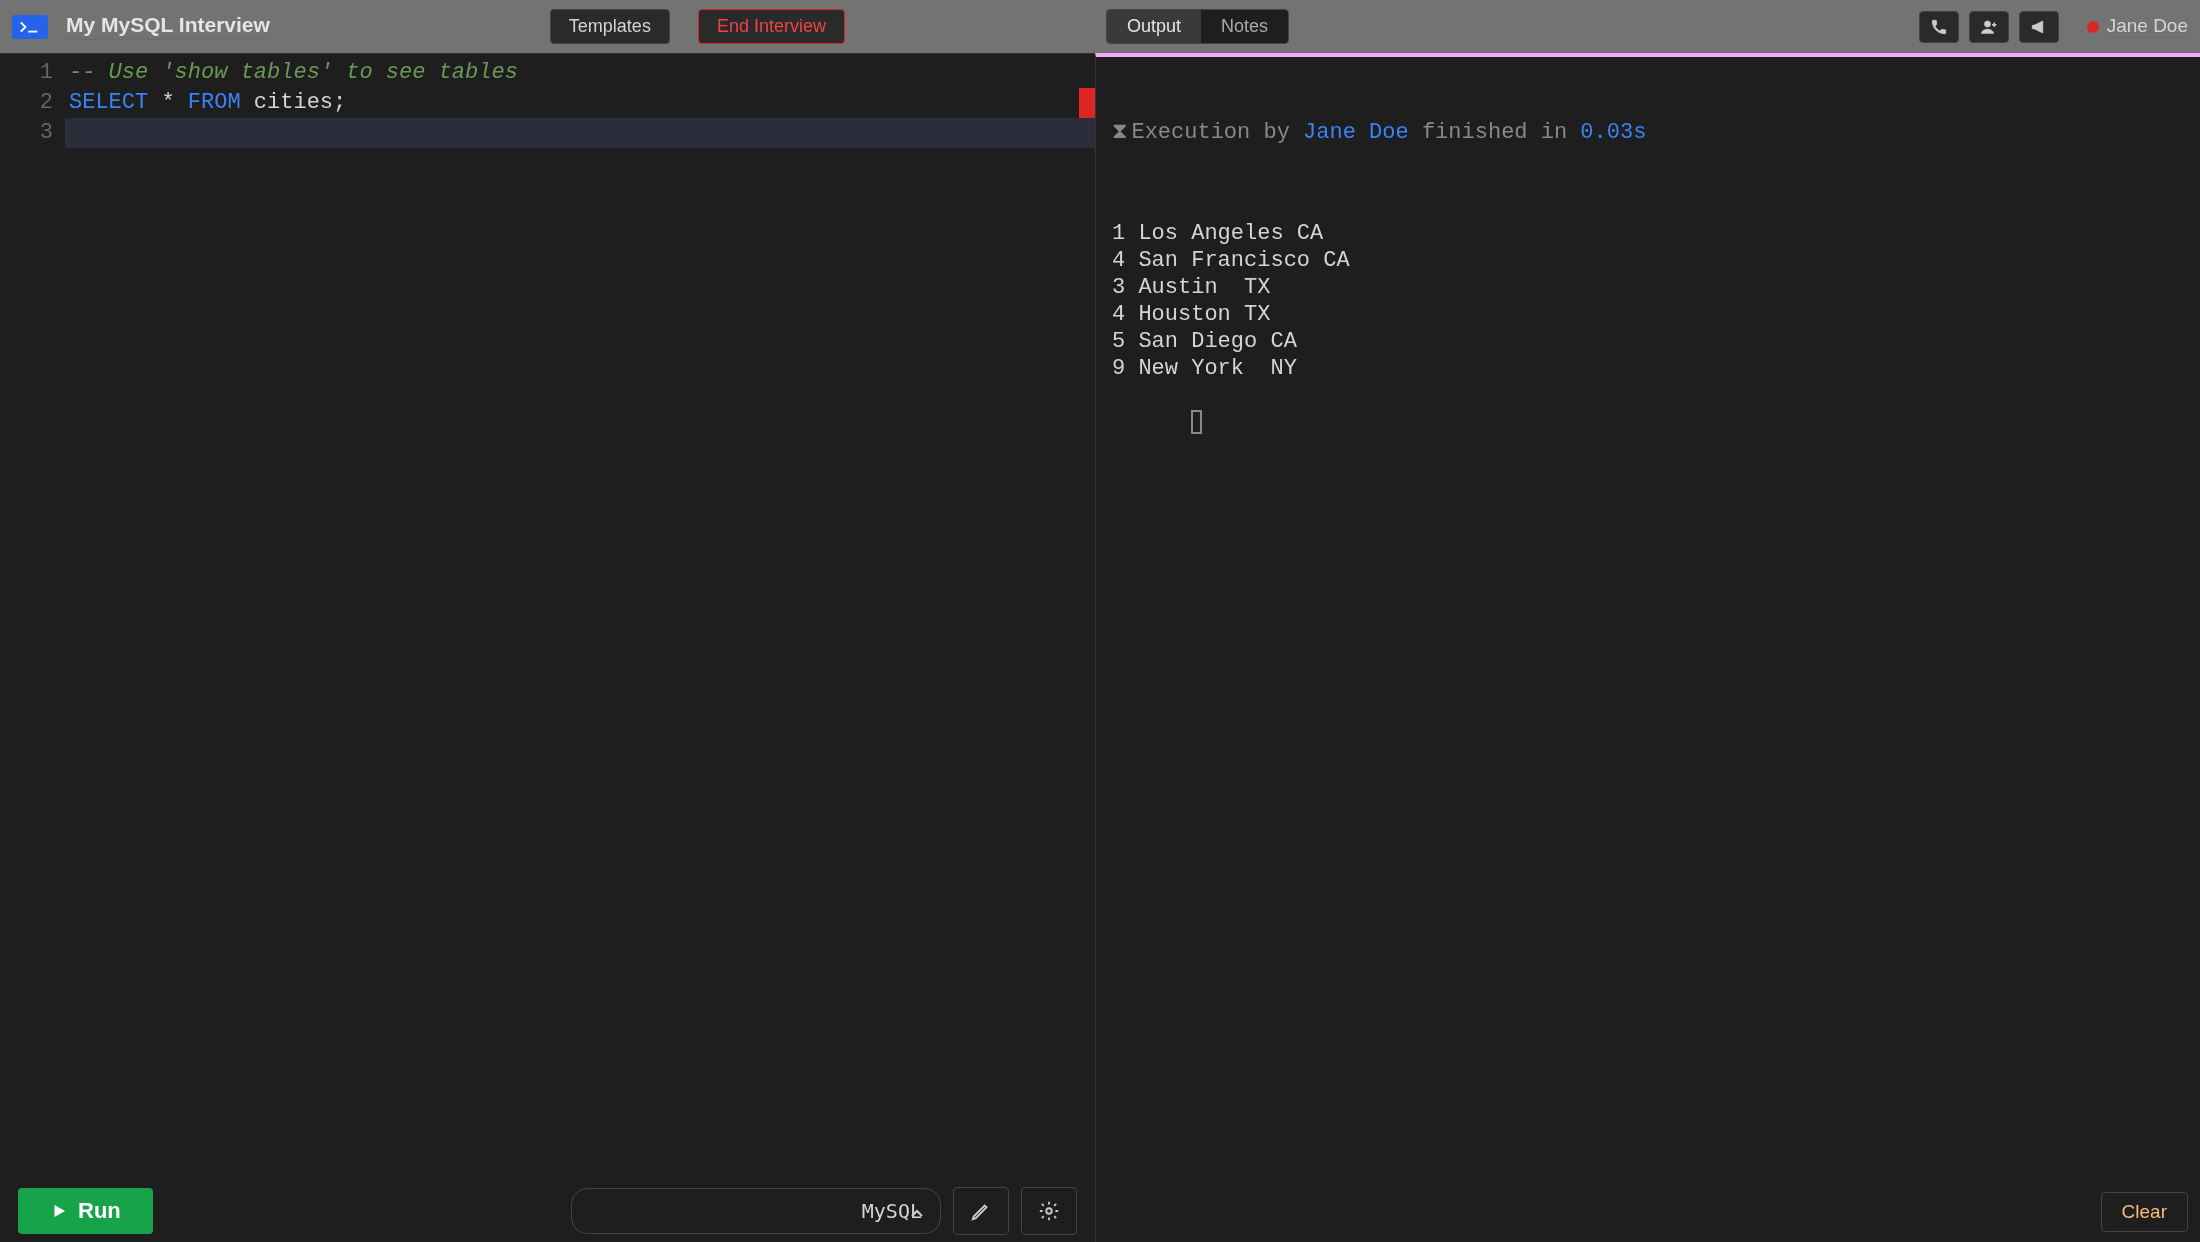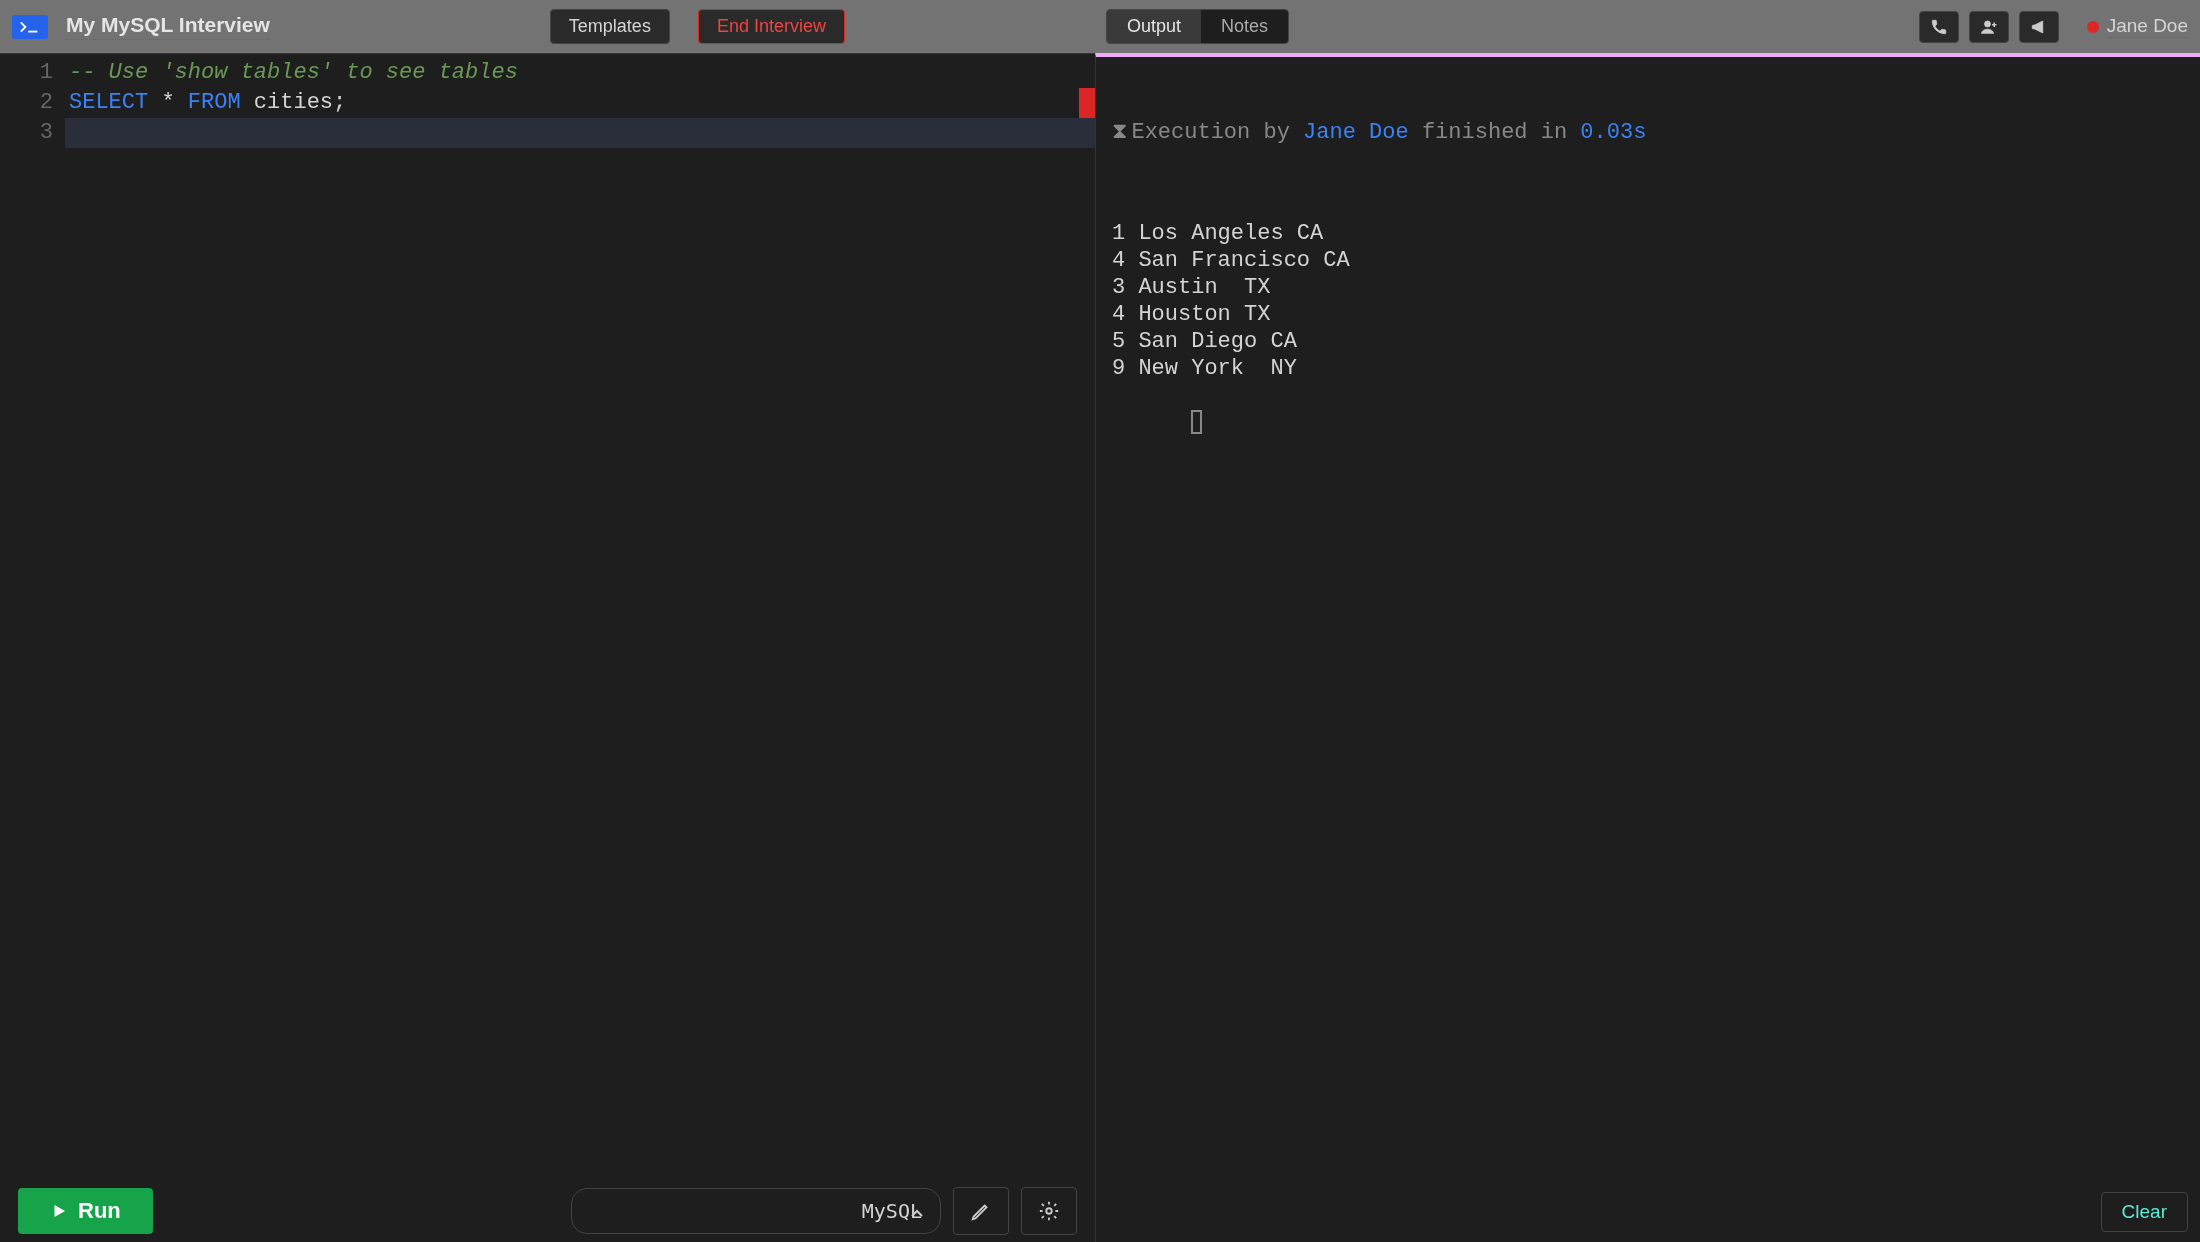--- a/index.html
+++ b/index.html
@@ -277,21 +277,21 @@
     .output-footer {
       height: 60px;
       display: flex;
       align-items: center;
       justify-content: flex-end;
       padding: 0 12px;
     }
     .clear-btn {
       background: #1e1e1e;
       border: 1px solid #444;
-      color: #5eead4;
+      color: #fdba74;
       padding: 8px 20px;
       border-radius: 4px;
       font-size: 19px;
       cursor: pointer;
     }
   </style>
 </head>
 <body>
 
 <div class="header">

